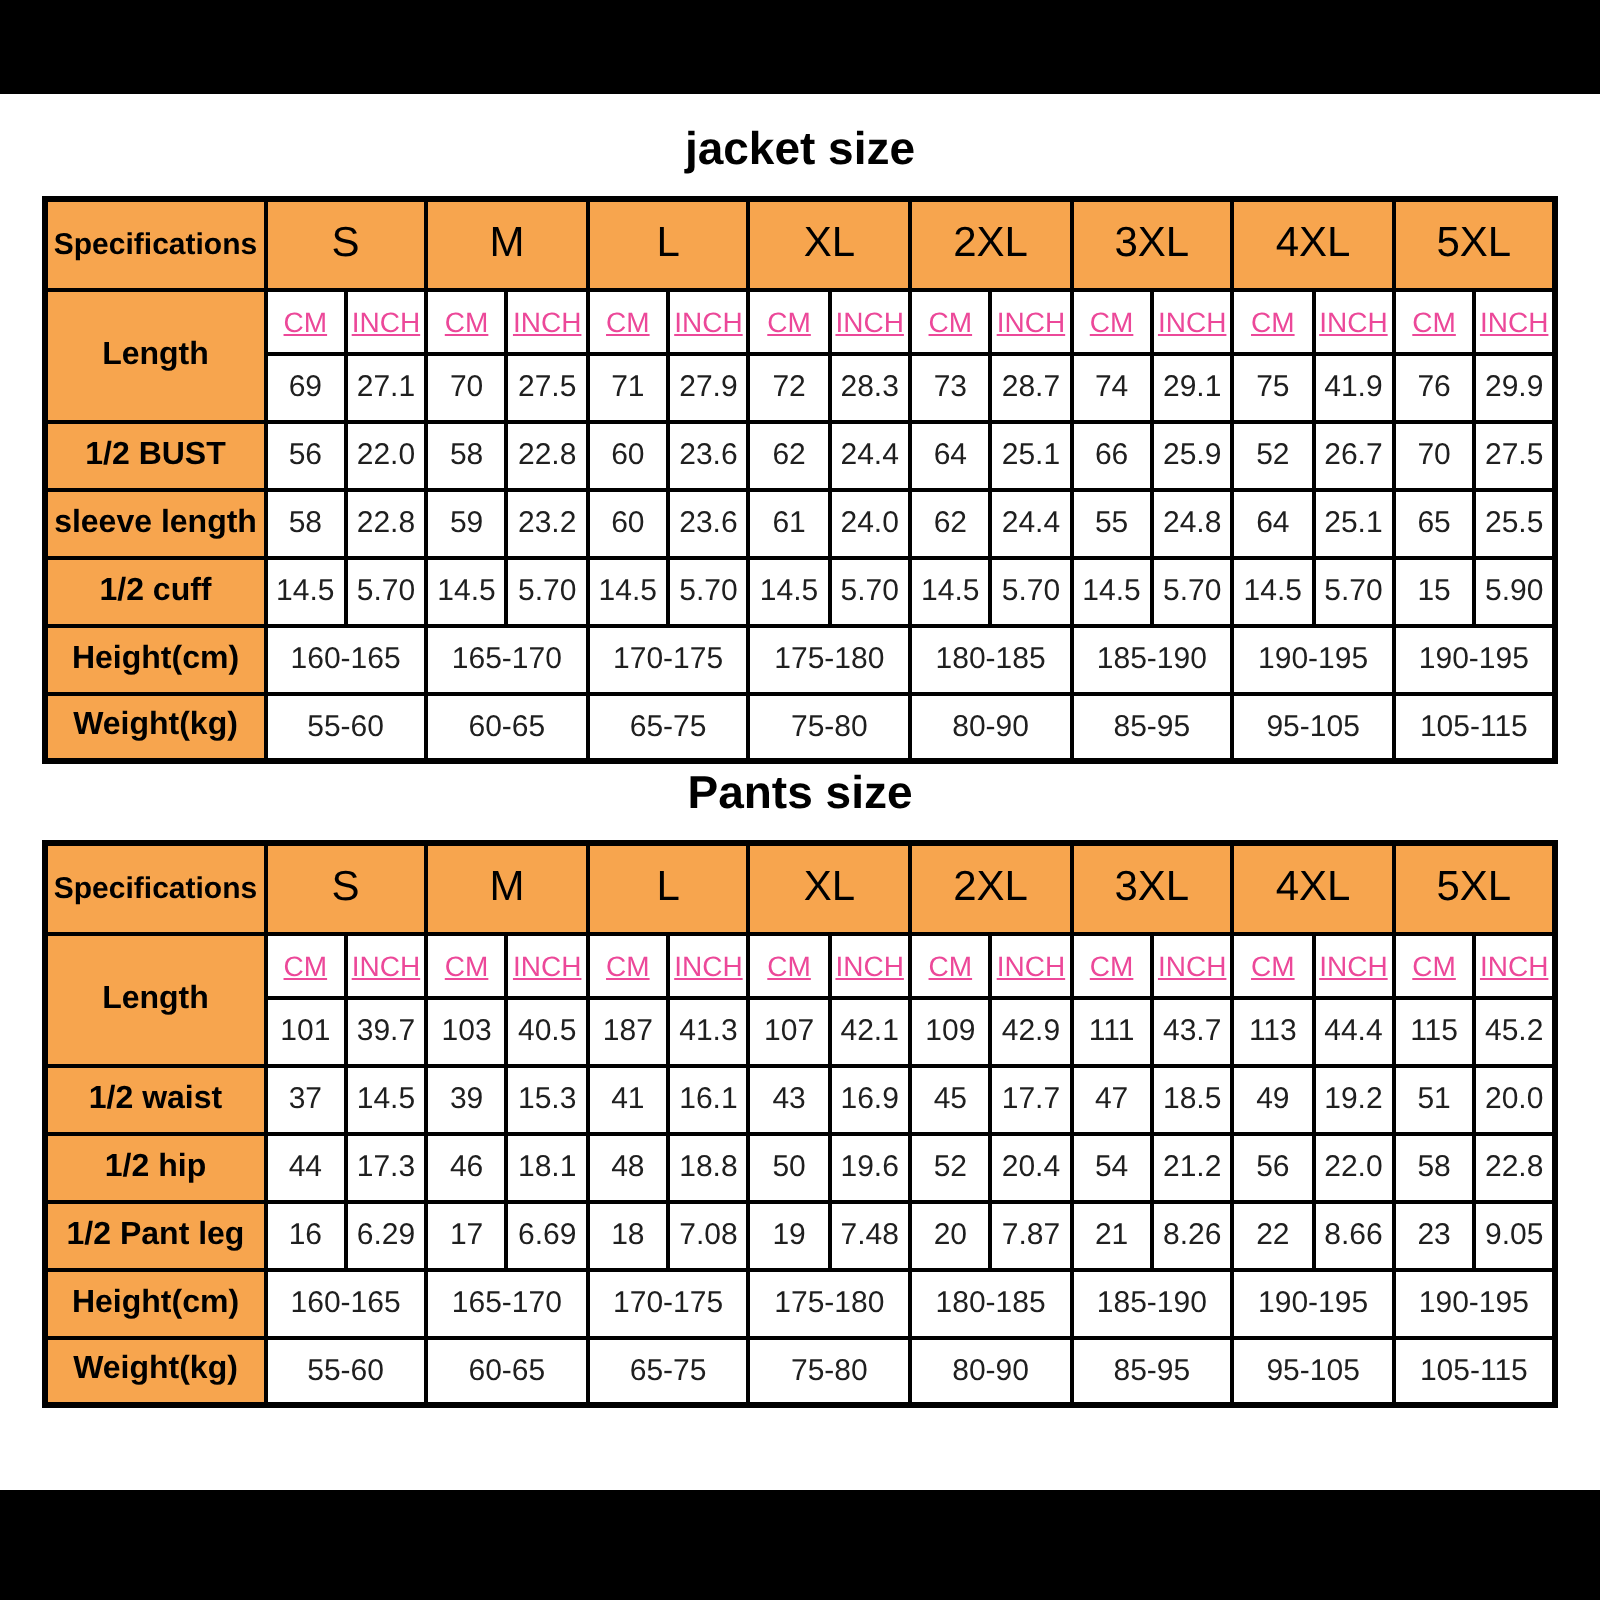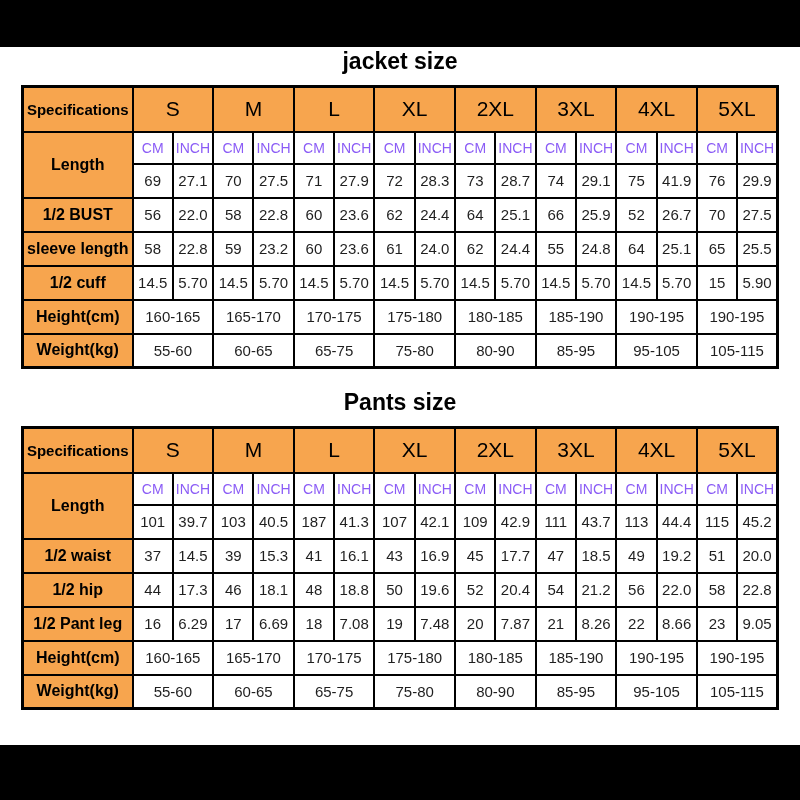--- a/index.html
+++ b/index.html
@@ -14,31 +14,31 @@
     width:800px;height:800px;
     background:var(--page-bg);
     font-family:"Liberation Sans",sans-serif;
     color:#000;
     overflow:hidden;
   }
   .letterbox{width:800px;height:47px;background:var(--page-bg);}
   .panel{
     width:800px;height:698px;
     background:var(--panel-bg);
-    padding-top:0;
+    padding-top:13px;
   }
   h2.title{
     margin:0 0 10px 0;
     text-align:center;
     font-size:23px;
     font-weight:bold;
     line-height:28px;
     color:#000;
   }
-  .section-pants h2.title{margin-top:19px;}
+  .section-pants h2.title{}
   table.size-table{
     border-collapse:collapse;
     table-layout:fixed;
     width:758px;
     margin:0 auto;
     border:3px solid var(--grid);
     background:#fff;
   }
   .col-label{width:110px;}
   .cell{
@@ -46,21 +46,21 @@
     text-align:center;
     vertical-align:middle;
     padding:0;
     overflow:hidden;
     white-space:nowrap;
   }
   .orange{background:var(--orange);text-align:center;}
   .spec{font-size:15px;font-weight:bold;}
   .size{font-size:21px;font-weight:normal;}
   .label{font-size:16px;font-weight:bold;}
-  .unit{font-size:14px;font-weight:normal;color:#8b5cf6;background:#fff;}
+  .unit{font-size:14px;font-weight:normal;color:#ec4899;background:#fff;text-decoration:underline;}
   .num{font-size:15px;color:#1f1f1f;background:#fff;}
   .row-sizes{height:45px;}
   .row-units{height:32px;}
   .row-values{height:34px;}
   .row-span{height:34px;margin-left:44px;}
 </style>
 </head>
 <body>
 
 <div class="letterbox"></div>

